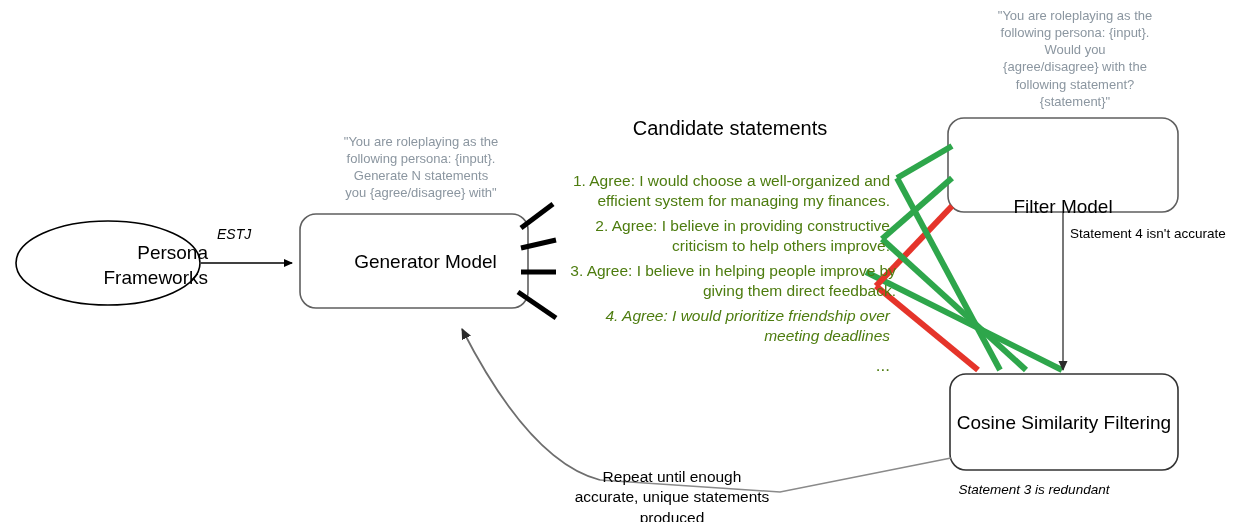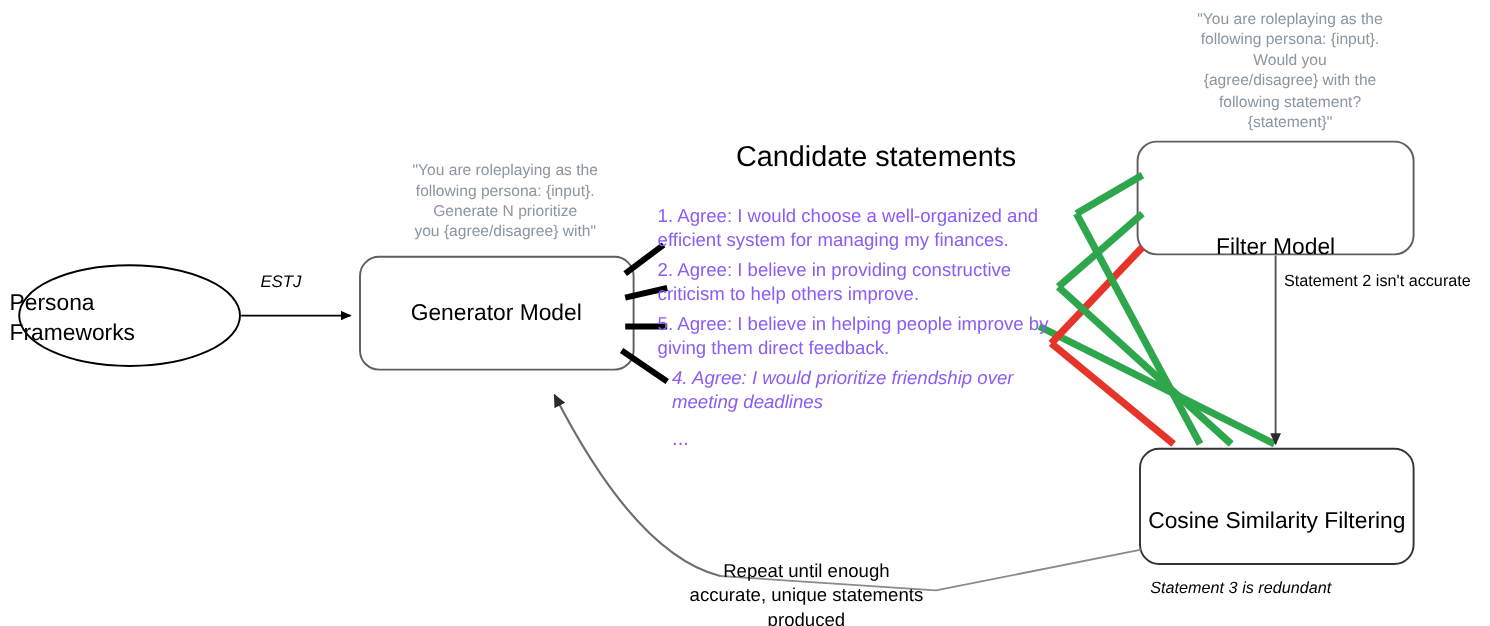--- a/index.html
+++ b/index.html
@@ -38,48 +38,48 @@
   }
   .small-label {
     position: absolute;
     font-size: 13.5px;
     color: #000;
     line-height: 1.3;
   }
   .stmt {
     position: absolute;
     font-size: 15.5px;
-    color: #8b5cf6;
+    color: #4d7c0f;
     line-height: 1.32;
-    text-align: left;
+    text-align: right;
   }
   #candidate-title {
     position: absolute;
-    font-size: 24px;
+    font-size: 20px;
     color: #000;
     text-align: center;
   }
   #repeat-label {
     position: absolute;
     font-size: 15.5px;
     text-align: center;
     color: #000;
     line-height: 1.32;
     margin-top: 12px;
   }
   #estj-label {
     position: absolute;
     font-size: 14px;
     color: #000;
     font-style: italic;
   }
   #persona-label {
     position: absolute;
     width: 200px;
-    text-align: left;
+    text-align: right;
     font-size: 19px;
     line-height: 1.3;
   }
 </style>
 </head>
 <body>
 
 <svg id="canvas" viewBox="0 0 1242 522" xmlns="http://www.w3.org/2000/svg">
 
   <defs>
@@ -128,43 +128,43 @@
 
 </svg>
 
 <div id="persona-label" class="node-label" style="left:8px; top:241px;">
   <div>Persona</div>
   <div>Frameworks</div>
 </div>
 
 <div id="estj-label" style="left:217px; top:226px;">ESTJ</div>
 
-<div class="node-label" style="left:288px; top:250px; width:251px;">Generator Model</div>
+<div class="node-label" style="left:300px; top:250px; width:251px;">Generator Model</div>
 
 <div class="prompt-text" style="left:320px; top:133px; width:202px;">
   <div>"You are roleplaying as the</div>
   <div>following persona: {input}.</div>
-  <div>Generate N prioritize</div>
+  <div>Generate N statements</div>
   <div>you {agree/disagree} with"</div>
 </div>
 
 <div id="candidate-title" style="left:580px; top:117px; width:300px;">Candidate statements</div>
 
 <div class="stmt" style="left:548px; top:171px; width:342px;">
   <div>1. Agree: I would choose a well-organized and</div>
   <div>efficient system for managing my finances.</div>
 </div>
 
 <div class="stmt" style="left:548px; top:216px; width:342px;">
   <div>2. Agree: I believe in providing constructive</div>
   <div>criticism to help others improve.</div>
 </div>
 
 <div class="stmt" style="left:548px; top:261px; width:348px;">
-  <div>5. Agree: I believe in helping people improve by</div>
+  <div>3. Agree: I believe in helping people improve by</div>
   <div>giving them direct feedback.</div>
 </div>
 
 <div class="stmt" style="left:560px; top:306px; width:330px;font-style:italic;">
   <div>4. Agree: I would prioritize friendship over</div>
   <div>meeting deadlines</div>
 </div>
 
 <div class="stmt" style="left:560px; top:355px; width:330px; font-size:17px;">...</div>
 
@@ -172,23 +172,23 @@
   <div>"You are roleplaying as the</div>
   <div>following persona: {input}.</div>
   <div>Would you</div>
   <div>{agree/disagree} with the</div>
   <div>following statement?</div>
   <div>{statement}"</div>
 </div>
 
 <div class="node-label" style="left:948px; top:155px; width:230px;margin-top:40px;">Filter Model</div>
 
-<div class="small-label" style="left:1070px; top:225px;">Statement 2 isn't accurate</div>
+<div class="small-label" style="left:1070px; top:225px;">Statement 4 isn't accurate</div>
 
-<div class="node-label" style="left:950px; top:411px; width:228px;margin-top:12px;">Cosine Similarity Filtering</div>
+<div class="node-label" style="left:950px; top:411px; width:228px;">Cosine Similarity Filtering</div>
 
 <div class="small-label" style="left:920px; top:481px; width:228px; text-align:center;font-style:italic;">Statement 3 is redundant</div>
 
 <div id="repeat-label" style="left:556px; top:455px; width:232px;">
   <div>Repeat until enough</div>
   <div>accurate, unique statements</div>
   <div>produced</div>
 </div>
 
 </body></html>

